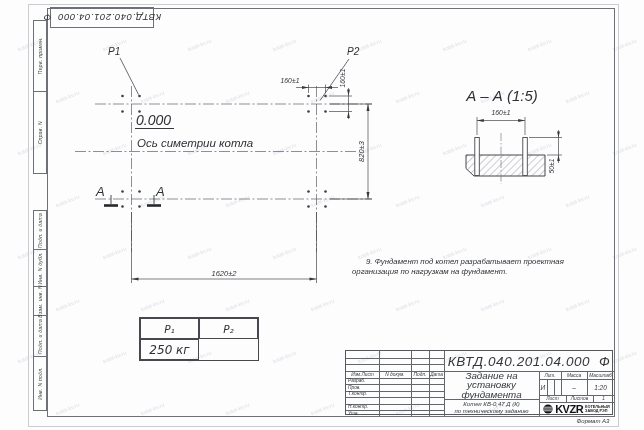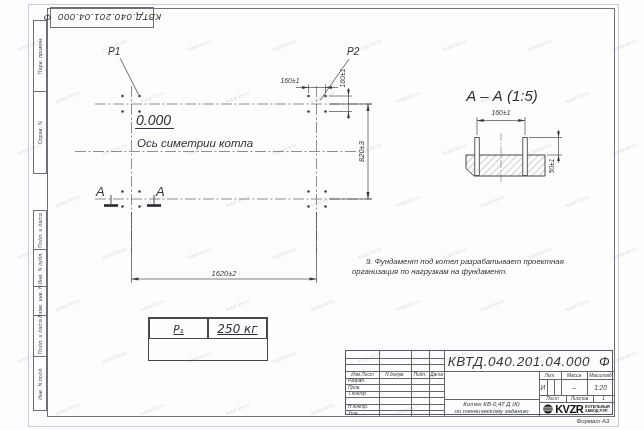--- a/index.html
+++ b/index.html
@@ -269,22 +269,23 @@
     </g>
     <polygon points="558.5,137.5 557.1,131.5 559.9,131.5" fill="#36383e"></polygon>
     <polygon points="558.5,155 557.1,161 559.9,161" fill="#36383e"></polygon>
     <text x="553.5" y="166" font-size="6.8" text-anchor="middle" transform="rotate(-90 553.5 166)">50±1</text>
   </svg>
 
   <div id="notes" class="abs" style="left:352px;top:257px;">
     <p>9. Фундамент под котел разрабатывает проектная организация по нагрузкам на фундамент.</p>
   </div>
 
-  <div id="ptable" class="abs" style="left:148px;top:317px;width:118px;height:42px;text-decoration:underline;">
+  <div id="ptable" class="abs" style="left:139px;top:317px;width:118px;height:42px;">
     <div class="c hd">P₁</div>
+    <div class="c hd">P₂</div>
     <div class="c vl">250 кг</div>
   </div>
 
   <div id="tb" class="abs" style="left:345px;top:350px;width:268px;height:65px;">
 
     <div class="ln" style="left:98px;top:0;width:1px;height:65px;"></div>
     <div class="ln" style="left:193px;top:20px;width:1px;height:45px;"></div>
     <div class="ln" style="left:33px;top:0;width:1px;height:65px;"></div>
     <div class="ln" style="left:65px;top:0;width:1px;height:65px;"></div>
     <div class="ln" style="left:83px;top:0;width:1px;height:65px;"></div>
@@ -315,20 +316,25 @@
     <div class="lbl ctr" style="left:83px;top:20px;width:15px;height:6.5px;">Дата</div>
 
     <div class="lbl" style="left:2px;top:26.5px;width:31px;height:6.5px;">Разраб.</div>
     <div class="lbl" style="left:2px;top:33px;width:31px;height:6.5px;">Пров.</div>
     <div class="lbl" style="left:2px;top:39.5px;width:31px;height:6.5px;">Т.контр.</div>
     <div class="lbl" style="left:2px;top:52.5px;width:31px;height:6.5px;">Н.контр.</div>
     <div class="lbl" style="left:2px;top:59px;width:31px;height:6px;">Утв.</div>
 
     <div class="lbl ctr docnum" style="left:98px;top:0;width:170px;height:20px;">КВТД.040.201.04.000  Ф</div>
 
+    <div class="lbl ctr title" style="left:98px;top:20px;width:95px;height:28px;">
+      <div>Задание на</div>
+      <div>установку</div>
+      <div>фундамента</div>
+    </div>
 
     <div class="lbl ctr prod" style="left:98px;top:48px;width:95px;height:17px;">
       <div>Котел  КВ-0,47 Д (К)</div>
       <div>по техническому заданию</div>
     </div>
 
     <div class="lbl ctr" style="left:193px;top:20px;width:22px;height:8px;">Лит.</div>
     <div class="lbl ctr" style="left:215px;top:20px;width:26px;height:8px;">Масса</div>
     <div class="lbl ctr" style="left:241px;top:20px;width:27px;height:8px;">Масштаб</div>
     <div class="lbl ctr" style="left:193px;top:28px;width:7.5px;height:16px;font-size:6.5px;">И</div>

